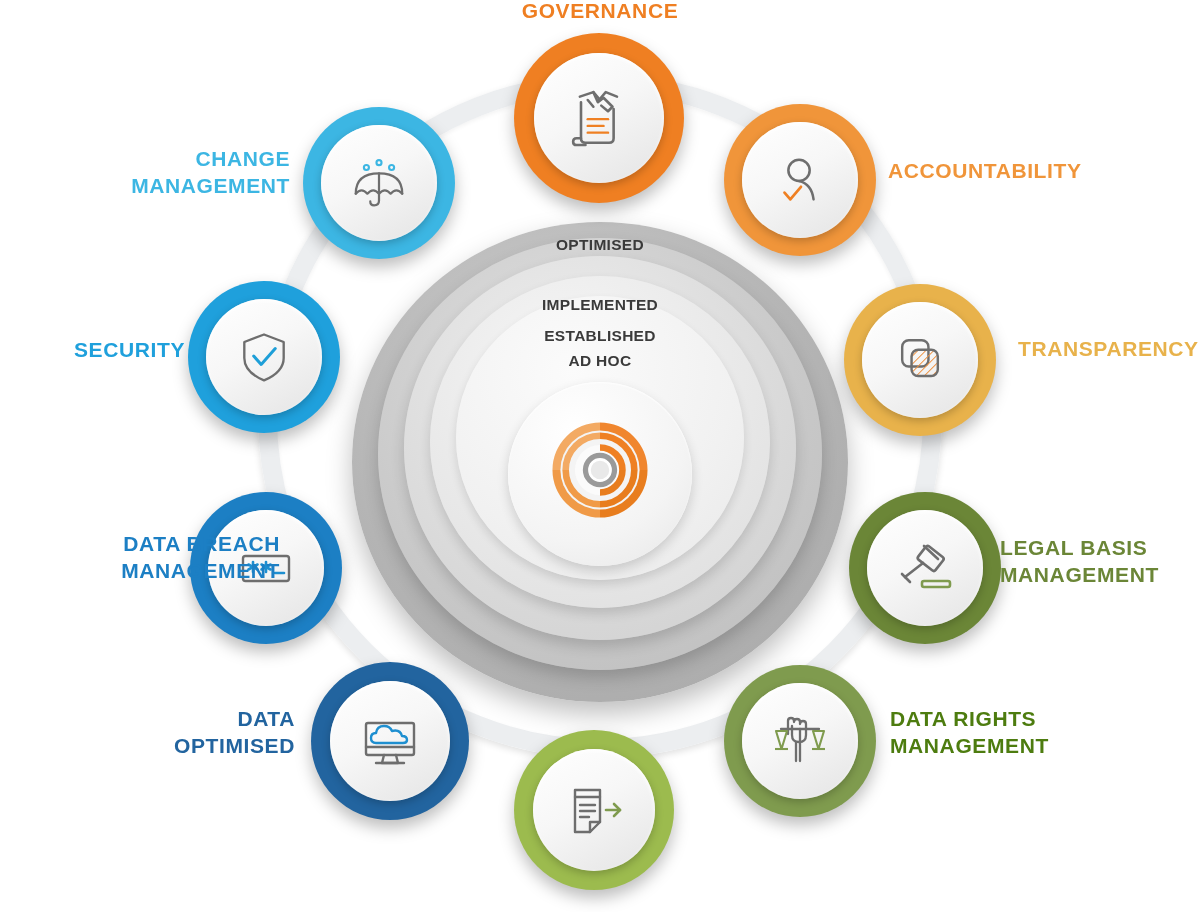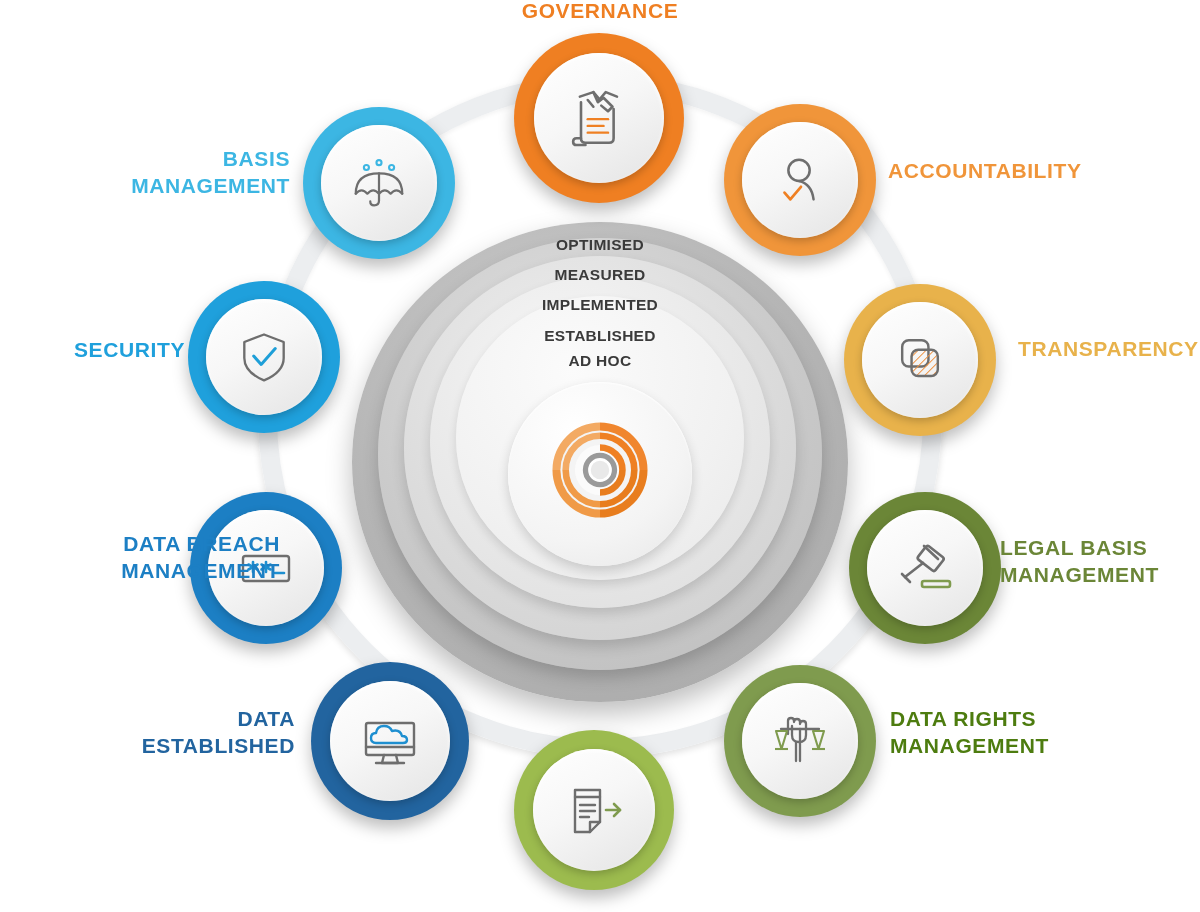--- a/index.html
+++ b/index.html
@@ -132,21 +132,20 @@
   <div class="ring-track"></div>
 
   <div class="cone cone-5"></div>
   <div class="cone cone-4"></div>
   <div class="cone cone-3"></div>
   <div class="cone cone-2"></div>
   <div class="cone cone-1"></div>
   <div class="cone cone-core"></div>
 
   <div class="maturity-label" style="left:0;top:236px;">OPTIMISED</div>
-  <div class="maturity-label" style="left:0;top:266px;">MEASURED</div>
   <div class="maturity-label" style="left:0;top:296px;">IMPLEMENTED</div>
   <div class="maturity-label" style="left:0;top:327px;">ESTABLISHED</div>
   <div class="maturity-label" style="left:0;top:352px;">AD HOC</div>
 
   <div class="core-logo">
     <svg viewBox="0 0 100 100" width="132" height="132">
       <g fill="none" stroke-linecap="butt">
         <path d="M50 14 A36 36 0 0 1 86 50 L74 50 A24 24 0 0 0 50 26 Z" fill="#ef8023" opacity="0.95"></path>
         <path d="M86 50 A36 36 0 0 1 50 86 L50 74 A24 24 0 0 0 74 50 Z" fill="#e87d1e"></path>
         <path d="M50 86 A36 36 0 0 1 14 50 L26 50 A24 24 0 0 0 50 74 Z" fill="#f09a47"></path>
@@ -281,21 +280,21 @@
           <line x1="8" y1="38" x2="56" y2="38"></line>
           <path d="M26 46 L24 54 L40 54 L38 46"></path>
           <line x1="18" y1="54" x2="46" y2="54"></line>
         </g>
         <path d="M18 34 Q13 34 13 29 Q13 24 18 24 Q19 17 26 17 Q32 17 34 22
                  Q42 20 44 27 Q49 27 49 31 Q49 34 45 34 Z" fill="none" stroke="#1e8fd0" stroke-width="2.4" stroke-linejoin="round"></path>
       </svg>
     </div>
   </div>
   <div class="cap r" style="left:10px;top:706px;width:285px;color:#22649f;">DATA
-ESTABLISHED</div>
+OPTIMISED</div>
 
   <div class="node" style="left:190px;top:492px;width:152px;height:152px;background:#1c7fc4;">
     <div class="node-inner" style="width:116px;height:116px;">
       <svg width="64" height="64" viewBox="0 0 64 64">
         <rect x="9" y="20" width="46" height="25" rx="2.5" fill="none" stroke="#6e6e6e" stroke-width="2.4"></rect>
         <g stroke="#1e8fd0" stroke-width="2.6" stroke-linecap="round">
           <g transform="translate(19,31)">
             <line x1="0" y1="-5" x2="0" y2="5"></line>
             <line x1="-4.5" y1="-2.5" x2="4.5" y2="2.5"></line>
             <line x1="-4.5" y1="2.5" x2="4.5" y2="-2.5"></line>
@@ -333,16 +332,16 @@
           <path d="M32 50 Q32 55 27 55 Q23 55 23 51"></path>
         </g>
         <g fill="none" stroke="#3cb6e3" stroke-width="2.2">
           <circle cx="19" cy="16" r="2.6"></circle>
           <circle cx="32" cy="11" r="2.6"></circle>
           <circle cx="45" cy="16" r="2.6"></circle>
         </g>
       </svg>
     </div>
   </div>
-  <div class="cap r" style="left:20px;top:146px;width:270px;color:#3cb6e3;">BASIS
+  <div class="cap r" style="left:20px;top:146px;width:270px;color:#3cb6e3;">CHANGE
 MANAGEMENT</div>
 
 </div>
 
 </body></html>

